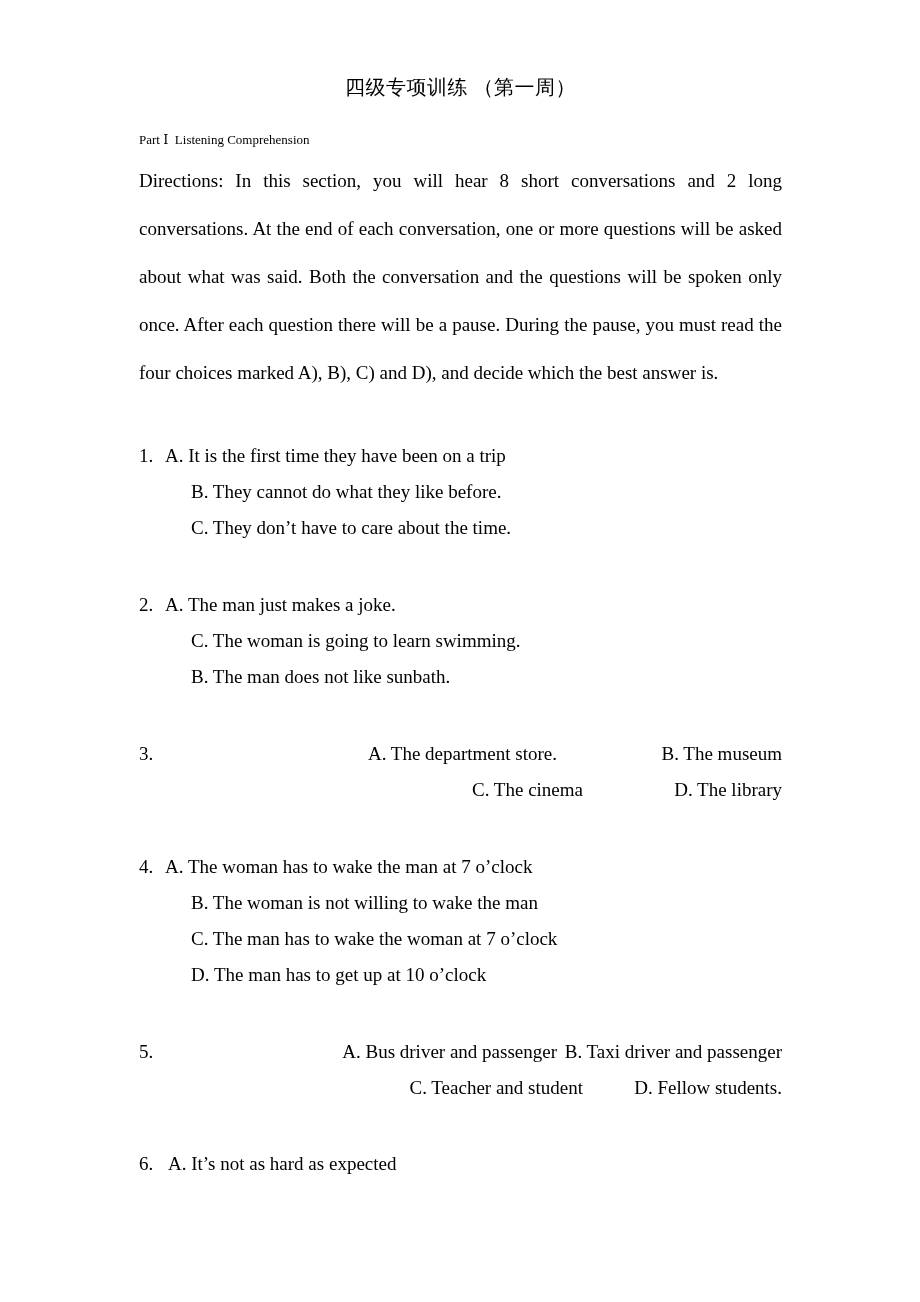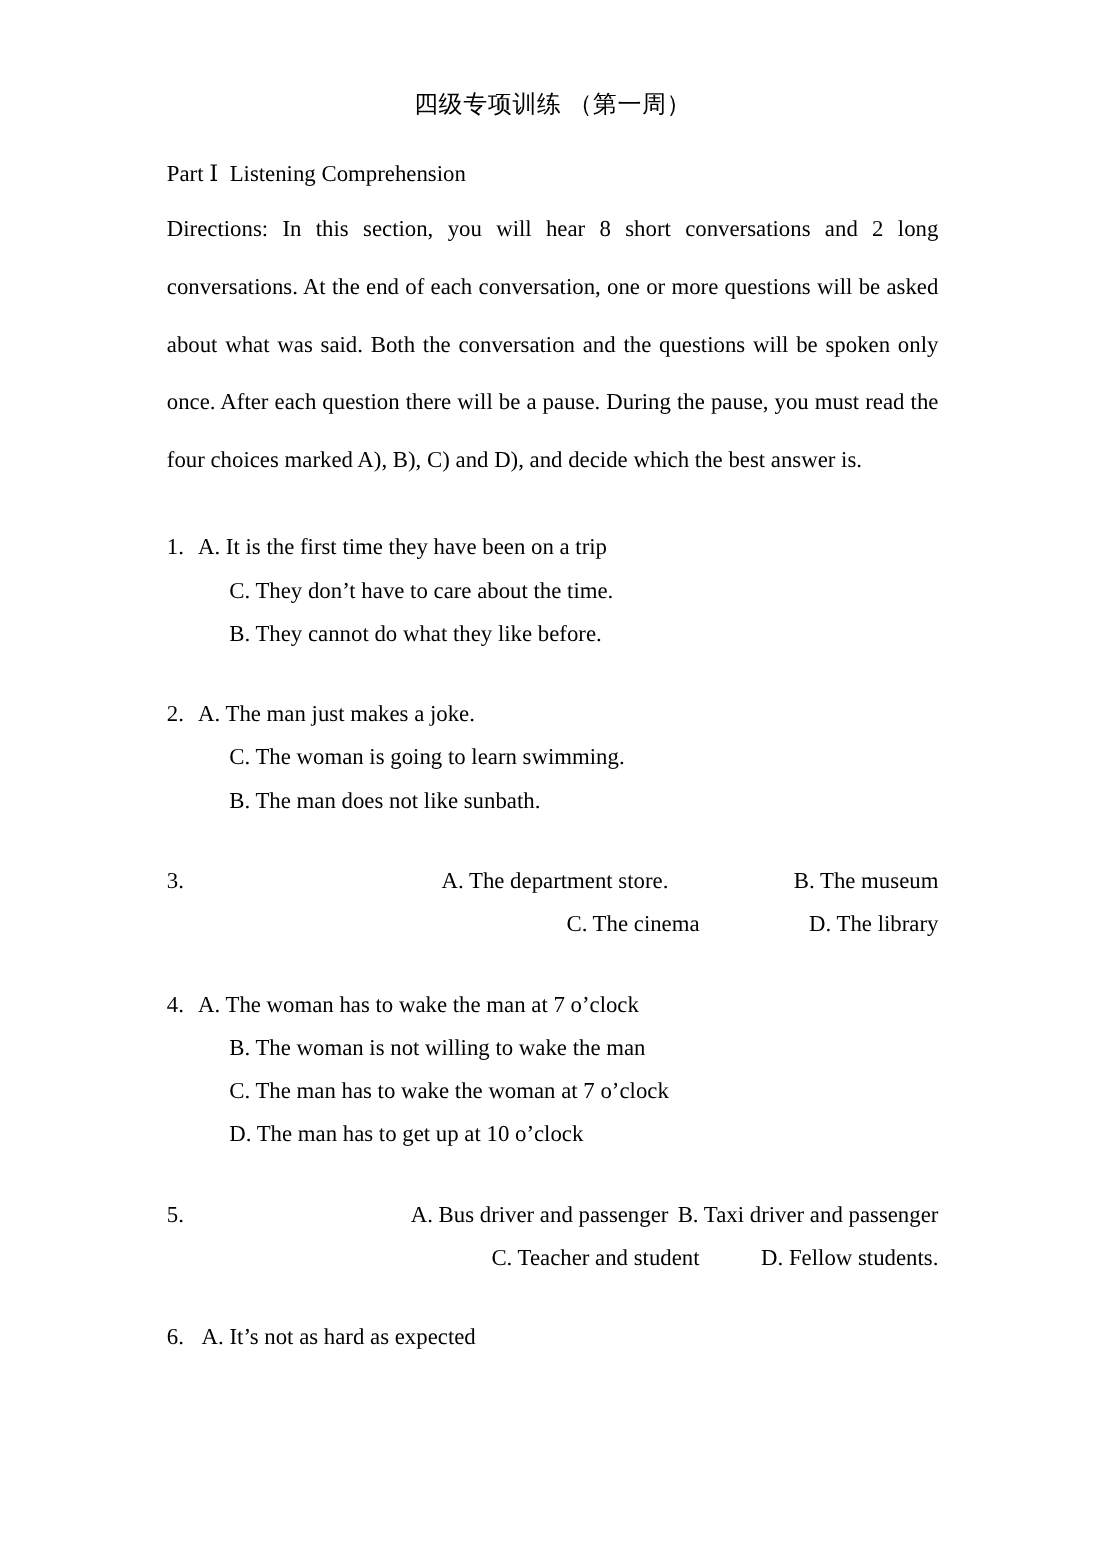--- a/index.html
+++ b/index.html
@@ -31,21 +31,21 @@
     font-size: 20px;
     font-weight: normal;
     text-align: center;
     letter-spacing: 0.5px;
     line-height: 1.5;
   }
 
   
   .part-heading {
     margin-top: 26px;
-    font-size: 19px;
+    font-size: 13px;
     line-height: 1.9;
     white-space: pre;
   }
 
   
   .directions {
     margin-top: 4px;
     font-size: 19px;
     line-height: 48px;
     text-align: justify;
@@ -67,20 +67,21 @@
   }
   .q-num {
     width: 26px;
     flex: 0 0 26px;
     text-align: left;
   }
   .q-num.wide { width: 29px; flex: 0 0 29px; }
 
   .q-opts {
     flex: 1 1 auto;
+    margin-top: 10px;
   }
 
   
   .opt-line {
     display: block;
   }
 
   
   .opt-cols {
     display: flex;
@@ -108,22 +109,22 @@
 
     <div class="part-heading">Part Ⅰ  Listening Comprehension</div>
 
     <p class="directions">Directions: In this section, you will hear 8 short conversations and 2 long conversations. At the end of each conversation, one or more questions will be asked about what was said. Both the conversation and the questions will be spoken only once. After each question there will be a pause. During the pause, you must read the four choices marked A), B), C) and D), and decide which the best answer is.</p>
 
     <div class="question">
       <div class="q-row">
         <span class="q-num">1.</span>
         <span class="q-opts">
           <span class="opt-line">A. It is the first time they have been on a trip</span>
+          <span class="opt-line opt-indent">B. They cannot do what they like before.</span>
           <span class="opt-line opt-indent">C. They don’t have to care about the time.</span>
-          <span class="opt-line opt-indent">B. They cannot do what they like before.</span>
         </span>
       </div>
     </div>
 
     <div class="question">
       <div class="q-row">
         <span class="q-num">2.</span>
         <span class="q-opts">
           <span class="opt-line">A. The man just makes a joke.</span>
           <span class="opt-line opt-indent">C. The woman is going to learn swimming.</span>

